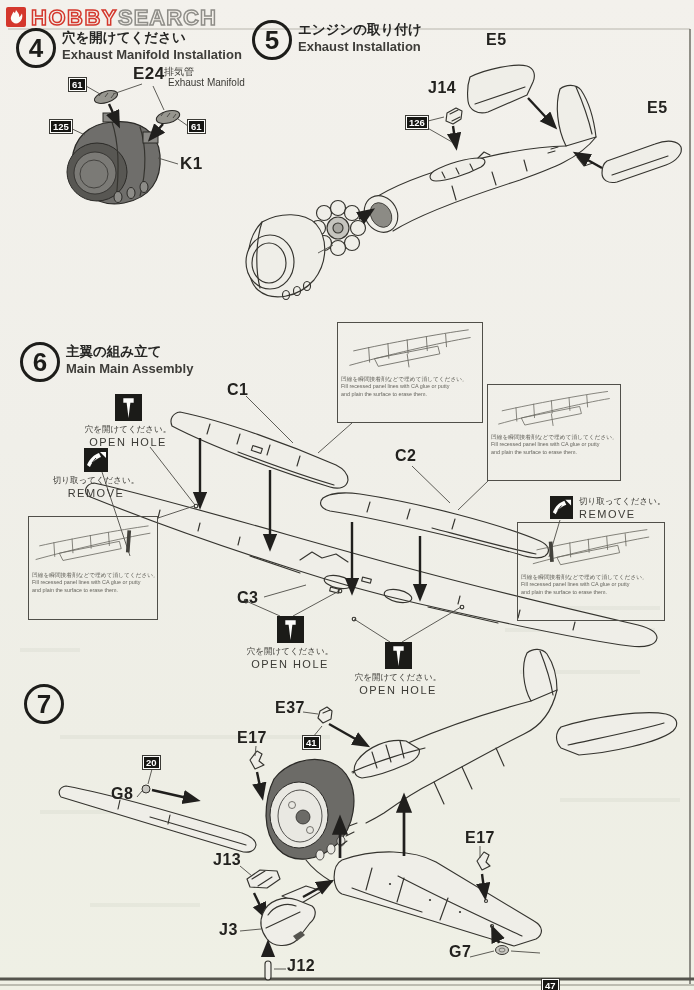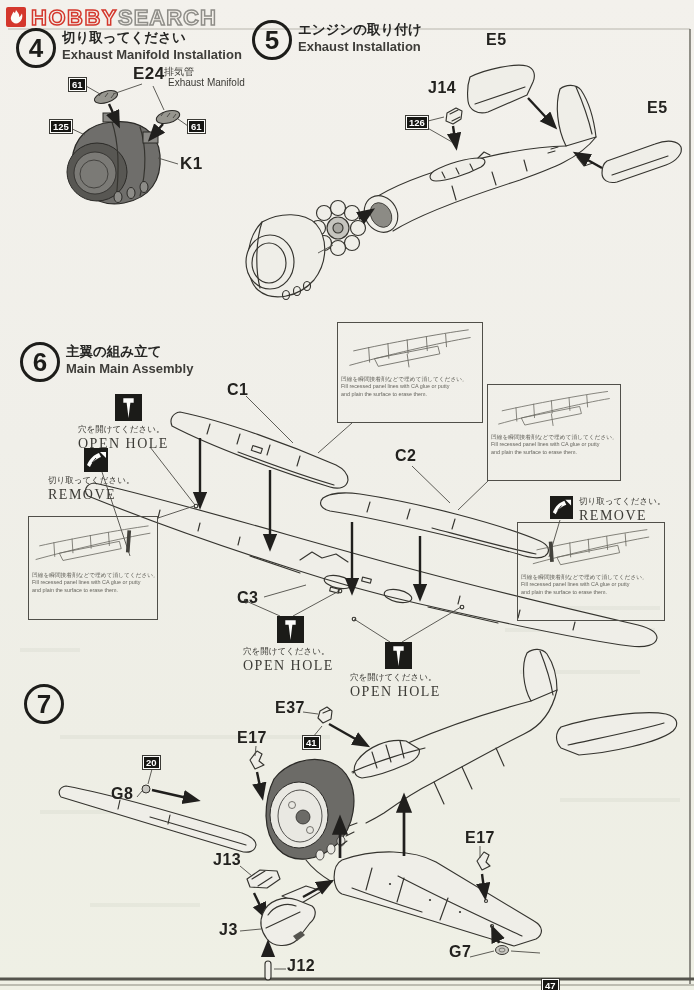--- a/index.html
+++ b/index.html
@@ -18,25 +18,25 @@
   .lbl.big{font-size:17px;}
   .sub{position:absolute;font-size:10px;color:#3c3b36;white-space:nowrap;line-height:10px;}
   .nbox{position:absolute;background:#1616130;background:#161613;color:#fff;font-size:9.5px;font-weight:bold;
         line-height:11px;padding:1px 3px;border:1px solid #3c3b36;box-shadow:inset 0 0 0 1px #fdfdfb;}
   .step{position:absolute;display:flex;align-items:flex-start;}
   .stepcirc{width:34px;height:34px;border:3.5px solid #1d1d1a;border-radius:50%;display:flex;align-items:center;
         justify-content:center;font-size:26px;font-weight:bold;color:#1d1d1a;flex:0 0 auto;}
   .steptitles{margin-left:6px;padding-top:1px;}
   .tja{font-size:13.5px;font-weight:bold;color:#262624;white-space:nowrap;}
   .ten{font-size:13px;font-weight:bold;color:#3e3d39;white-space:nowrap;}
-  .marker{position:absolute;}
+  .marker{position:absolute;text-align:center;}
   .marker .micon{display:block;margin:0 auto 3px auto;width:27px;height:27px;}
   .marker.small .micon{width:24px;height:24px;}
   .mja{font-size:8.5px;color:#3c3b36;white-space:nowrap;}
-  .men{font-size:14px;color:#3c3b36;letter-spacing:1.5px;white-space:nowrap;font-family:Liberation Serif, serif;}
+  .men{font-size:11px;color:#3c3b36;letter-spacing:1.5px;white-space:nowrap;}
   .marker.row{display:flex;text-align:left;align-items:flex-start;}
   .marker.row .micon{margin:0 6px 0 0;width:23px;height:23px;}
   .notebox{position:absolute;border:1px solid #504f49;padding:2px 3px;box-sizing:border-box;}
   .nb-diagram{display:block;width:100%;}
   .nb-ja{font-size:5.7px;color:#5d5c55;white-space:nowrap;line-height:8px;}
   .nb-en{font-size:5.4px;color:#66655e;white-space:nowrap;line-height:7.5px;}
   .logo{position:absolute;left:6px;top:4px;text-align:right;}
 </style>
 </head>
 <body>
@@ -260,21 +260,21 @@
     <rect x="0" y="3" width="20" height="20" rx="2" fill="#d4372c"></rect>
     <path d="M10,6 C12,9 14,10.5 13,13 C15,12 15.2,10.5 16,9.5 C17,13 16,16.5 13,18.5 C10,20.5 6,19 5,15.5 C4.2,12.5 6.5,10.5 7.5,7.5 C8.3,9.5 9.2,9.5 10,6 z" fill="#fdfcf8"></path>
     <text x="25" y="21" font-family="Liberation Sans, sans-serif" font-size="22" font-weight="bold" letter-spacing="1.5" fill="#f3f0ea" stroke="#d4372c" stroke-width="1.5">HOBBY</text>
     <text x="112" y="21" font-family="Liberation Sans, sans-serif" font-size="22" font-weight="bold" letter-spacing="1" fill="#f3f0ea" stroke="#8f8e89" stroke-width="1.5">SEARCH</text>
   </svg>
 </div>
 
 <div class="step" style="left:16px;top:28px">
   <div class="stepcirc">4</div>
   <div class="steptitles">
-    <div class="tja">切り取ってください</div>
+    <div class="tja">穴を開けてください</div>
     <div class="ten">Exhaust Manifold Installation</div>
   </div>
 </div>
 <div class="step" style="left:252px;top:20px">
   <div class="stepcirc">5</div>
   <div class="steptitles">
     <div class="tja">エンジンの取り付け</div>
     <div class="ten">Exhaust Installation</div>
   </div>
 </div>

